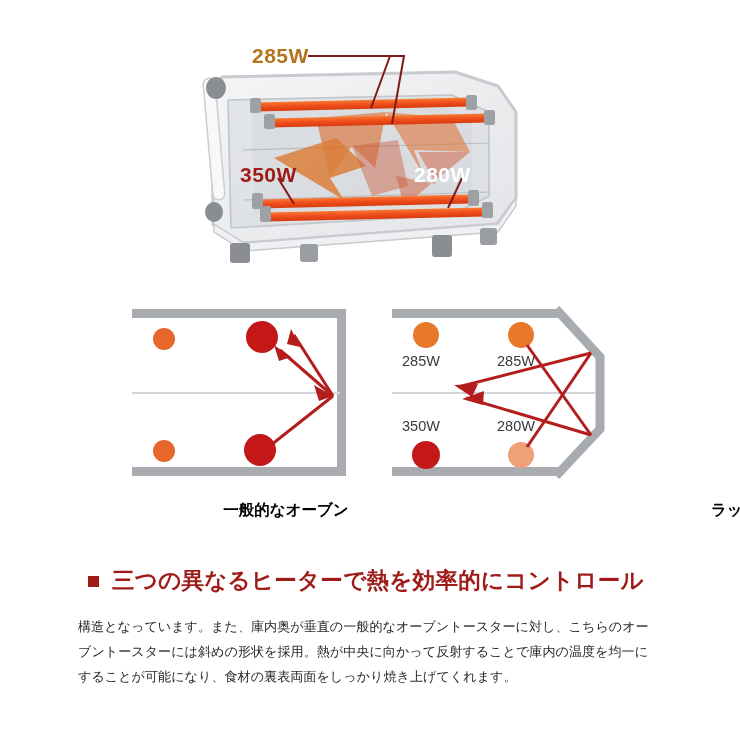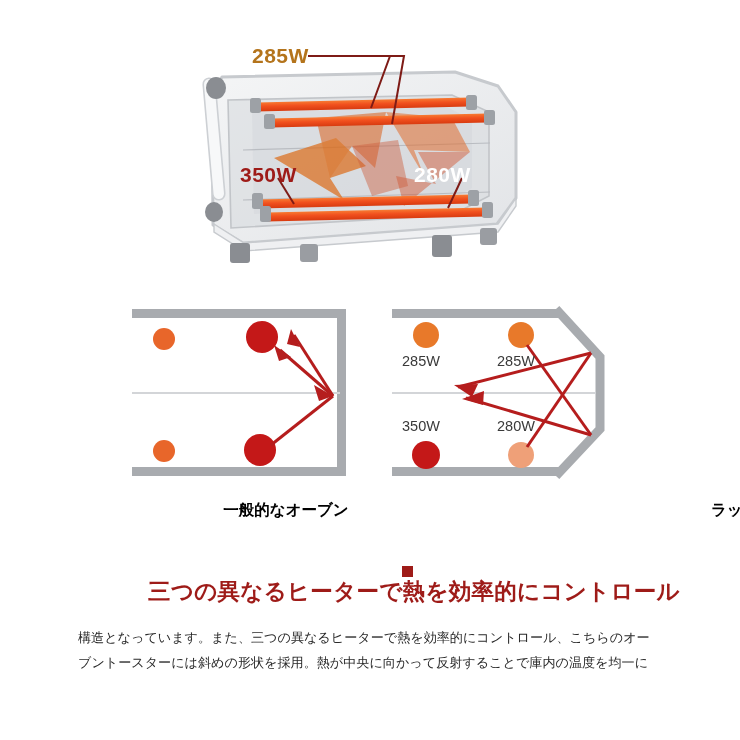--- a/index.html
+++ b/index.html
@@ -52,21 +52,20 @@
   
   .textblock{position:absolute;left:0;top:565px;width:740px;}
   .heading{
     display:flex;align-items:center;
     margin-left:88px;
     color:#9E1B18;
     font-size:22.5px;
     font-weight:bold;
     letter-spacing:0.3px;
     font-family:"Liberation Sans","DejaVu Sans",sans-serif;
-    flex-direction:column;
   }
   .bullet-sq{
     display:inline-block;width:11px;height:11px;
     background:#9E1B18;margin-right:13px;flex:none;
     position:relative;top:1px;
   }
   .body-copy{
     margin:18px 0 0 78px;
     width:592px;
     font-size:13.1px;
@@ -226,18 +225,19 @@
       <div class="caption" id="cap-right">ラッセルホブスのオーブン</div>
     </div>
   </div>
 
   <div class="textblock">
     <div class="heading">
       <span class="bullet-sq"></span>
       <span>三つの異なるヒーターで熱を効率的にコントロール</span>
     </div>
     <div class="body-copy">
-      <div>構造となっています。また、三つの異なるヒーターで熱を効率的にコントロール、こちらのオー</div>
+      <div>構造となっています。また、庫内奥が垂直の一般的なオーブントースターに対し、こちらのオー</div>
       <div>ブントースターには斜めの形状を採用。熱が中央に向かって反射することで庫内の温度を均一に</div>
+      <div>することが可能になり、食材の裏表両面をしっかり焼き上げてくれます。</div>
     </div>
   </div>
 
 </div>
 
 </body></html>

